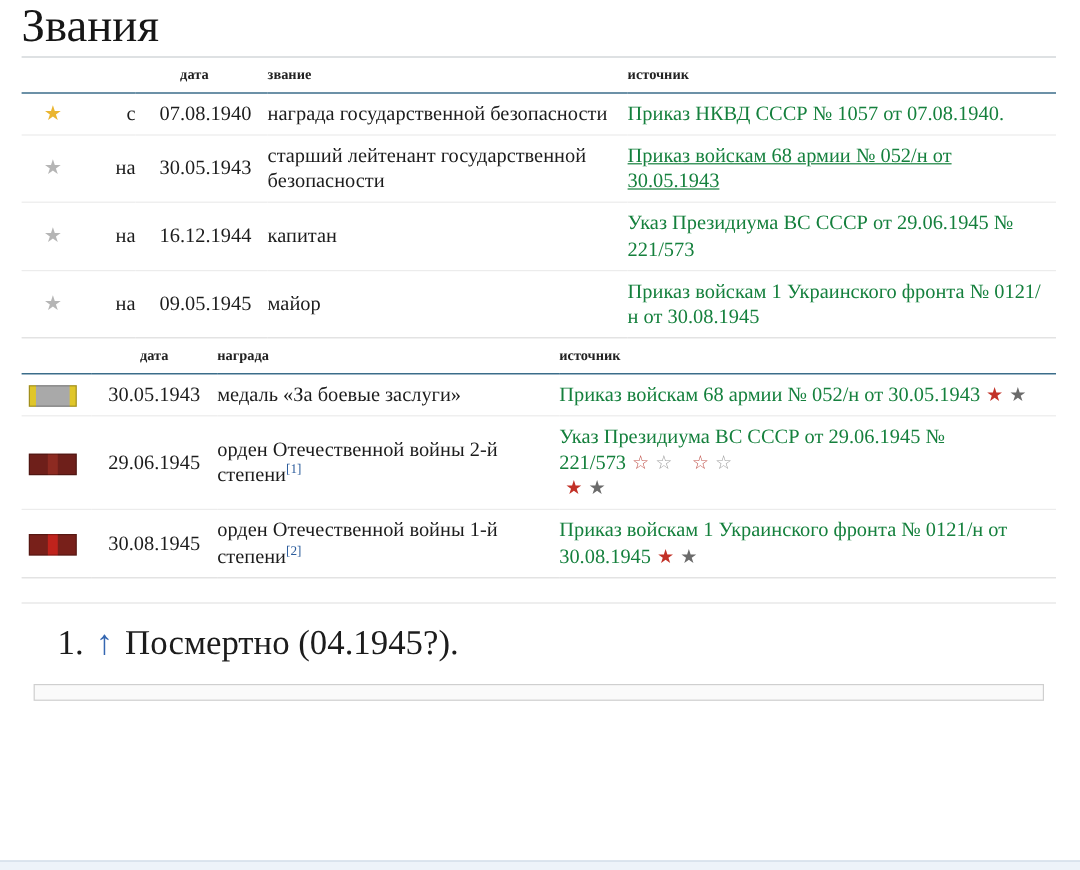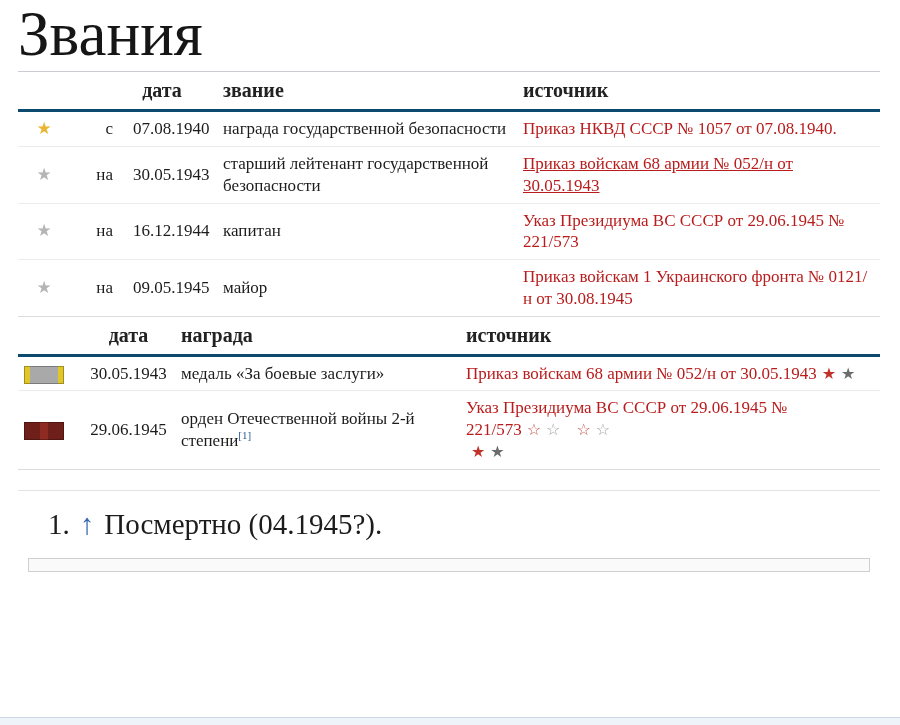--- a/index.html
+++ b/index.html
@@ -7,33 +7,33 @@
   body {
     font-family: "Liberation Serif", "DejaVu Serif", serif;
     background: #ffffff;
     color: #1c1c1c;
     overflow: hidden;
   }
   .page { position: relative; width: 900px; height: 725px; overflow: hidden; }
   .content { padding: 2px 20px 0 18px; }
 
   h2.sect {
-    font-size: 63px;
+    font-size: 39px;
     font-weight: 400;
     line-height: 1.02;
     color: #161616;
     padding-bottom: 5px;
     border-bottom: 1px solid #c9cdd1;
   }
   h2.awards-h { margin-top: 22px; }
 
   table.wtable { width: 100%; border-collapse: collapse; }
   table.wtable th {
-    font-size: 20px; font-weight: 700; text-align: left; color: #222;
-    padding: 7px 12px 7px 0; border-bottom: 3px solid #0c4a6e;
+    font-size: 12px; font-weight: 700; text-align: left; color: #222;
+    padding: 7px 12px 7px 0; border-bottom: 1px solid #0c4a6e;
   }
   table.wtable td {
     font-size: 17px; line-height: 1.28; vertical-align: middle;
     padding: 6px 12px 6px 0; border-bottom: 1px solid #ececec;
   }
   table.wtable tbody tr:last-child td { border-bottom: 1px solid #dcdcdc; }
 
   
   .t-ranks .c-star { width: 52px; text-align: center; padding-right: 0; }
   .t-ranks .c-pre  { width: 43px; text-align: right; padding-right: 0; }
@@ -52,21 +52,21 @@
 
   .ribbon {
     display: inline-block; width: 40px; height: 18px;
     border: 1px solid rgba(0,0,0,.28);
     vertical-align: middle;
   }
   .ribbon-zbz { background: linear-gradient(90deg,#e0c629 0 13%, #a9a9a9 13% 87%, #e0c629 87%); }
   .ribbon-ow2 { background: linear-gradient(90deg,#6e1f1a 0 40%, #8d2a21 40% 60%, #6e1f1a 60%); }
   .ribbon-ow1 { background: linear-gradient(90deg,#78201a 0 40%, #c0231c 40% 60%, #78201a 60%); }
 
-  a.lnk { color: #b91c1c; text-decoration: none; cursor: pointer; }
+  a.lnk { color: #15803d; text-decoration: none; cursor: pointer; }
   a.lnk.hovered { text-decoration: underline; }
   sup.fn { font-size: 11px; vertical-align: super; line-height: 0; }
   sup.fn a { color: #2d5d9c; text-decoration: none; }
 
   .stars-inline { white-space: normal; }
   .src-star { font-size: 16px; margin-left: 5px; line-height: 1; }
   .st-red-filled  { color: #c23127; }
   .st-gray-filled { color: #6b6b6b; }
   .st-red-outline { color: #c0544c; }
   .st-gray-outline{ color: #9f9f9f; }
@@ -159,20 +159,26 @@
           <td class="c-date">30.05.1943</td>
           <td class="c-award"><span>медаль «За боевые заслуги»</span><sup class="fn"><a></a></sup></td>
           <td class="c-src"><a class="lnk">Приказ войскам 68 армии № 052/н от 30.05.1943</a><span class="stars-inline"><span class="src-star st-red-filled">★</span><span class="src-star st-gray-filled">★</span></span></td>
         </tr>
         <tr>
           <td class="c-rib"><span class="ribbon ribbon-ow2"></span></td>
           <td class="c-date">29.06.1945</td>
           <td class="c-award"><span>орден Отечественной войны 2-й степени</span><sup class="fn"><a>[1]</a></sup></td>
           <td class="c-src"><a class="lnk">Указ Президиума ВС СССР от 29.06.1945 № 221/573</a><span class="stars-inline"><span class="src-star st-red-outline">☆</span><span class="src-star st-gray-outline">☆</span><span class="src-star st-red-outline st-gap">☆</span><span class="src-star st-gray-outline">☆</span><br><span class="src-star st-red-filled">★</span><span class="src-star st-gray-filled">★</span></span></td>
         </tr>
+        <tr>
+          <td class="c-rib"><span class="ribbon ribbon-ow1"></span></td>
+          <td class="c-date">30.08.1945</td>
+          <td class="c-award"><span>орден Отечественной войны 1-й степени</span><sup class="fn"><a>[2]</a></sup></td>
+          <td class="c-src"><a class="lnk">Приказ войскам 1 Украинского фронта № 0121/н от 30.08.1945</a><span class="stars-inline"><span class="src-star st-red-filled">★</span><span class="src-star st-gray-filled">★</span></span></td>
+        </tr>
       </tbody>
     </table>
 
     <hr class="end-line">
 
     <div class="reflist">
       <div class="ref">
         <span class="ref-num">1.</span><a class="ref-arrow">↑</a><span class="ref-text">Посмертно (04.1945?).</span>
       </div>
     </div>

